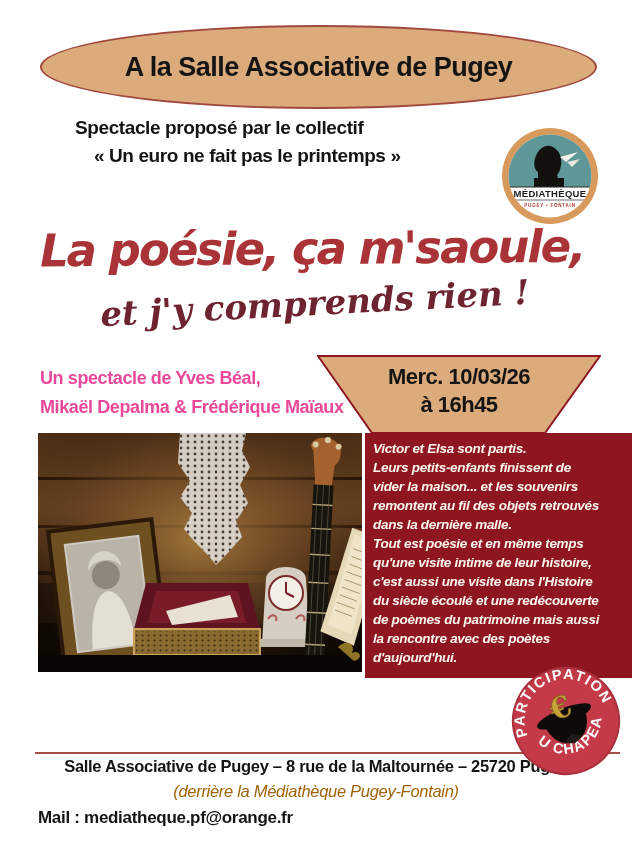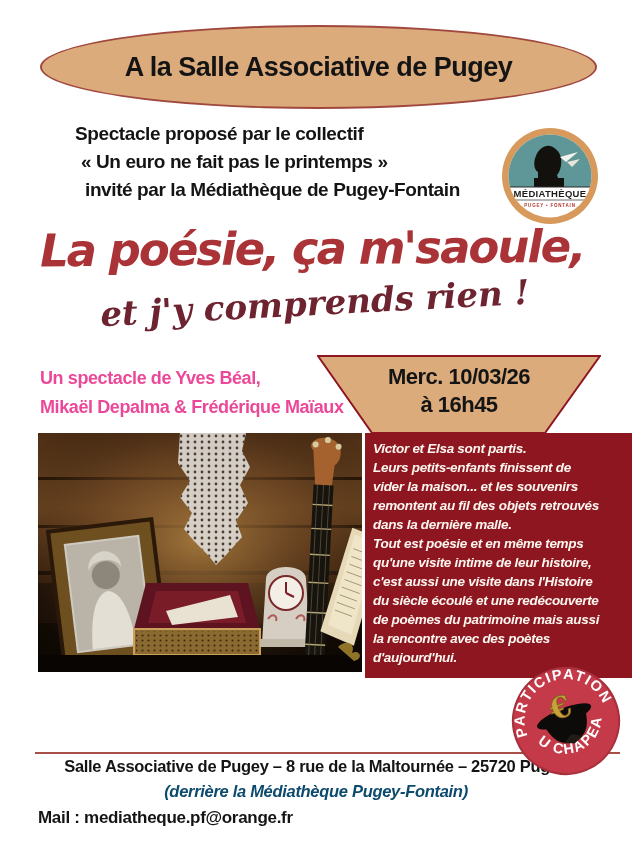--- a/index.html
+++ b/index.html
@@ -10,23 +10,23 @@
   }
   
   .oval {
     position:absolute; left:40px; top:25px; width:557px; height:84px;
     background:#dcab7c; border:2px solid #a0483e; border-radius:50%;
     display:flex; align-items:center; justify-content:center;
   }
   .oval-text { font-size:27px; font-weight:bold; color:#141414; letter-spacing:-0.5px; }
 
   
-  .intro { position:absolute; left:75px; top:120px; font-weight:bold; color:#141414;
+  .intro { position:absolute; left:75px; top:114px; font-weight:bold; color:#141414;
            font-size:19px; line-height:28px; letter-spacing:-0.4px; }
-  .intro .l2 { margin-left:6px; }
+  .intro .l2 { margin-left:19px; }
   .intro .l3 { margin-left:10px; }
 
   
   .logo { position:absolute; left:500px; top:126px; width:100px; height:100px; }
 
   
   .title1 {
     position:absolute; left:40px; top:222px; width:560px;
     font-family:"DejaVu Sans", sans-serif; font-style:italic; font-weight:bold;
     font-size:45px; color:#a93336; letter-spacing:-2px; white-space:nowrap;
@@ -68,38 +68,37 @@
   .divider { position:absolute; left:35px; top:752px; width:585px; height:2px;
              background:#a85048; }
 
   
   .stamp { position:absolute; left:510px; top:665px; width:112px; height:112px; z-index:5; }
 
   
   .footer-address { position:absolute; left:0; top:757px; width:632px; text-align:center;
                     font-weight:bold; color:#141414; font-size:16.5px; letter-spacing:-0.3px; }
   .footer-note { position:absolute; left:0; top:782px; width:632px; text-align:center;
-                 font-weight:bold; font-style:italic; color:#0c4a6e; font-size:16.5px;
+                 font-weight:normal; font-style:italic; color:#a16207; font-size:16.5px;
                  letter-spacing:-0.3px; }
   .footer-mail { position:absolute; left:38px; top:808px; font-weight:bold; color:#141414;
                  font-size:17px; letter-spacing:-0.3px; }
 </style>
 </head>
 <body>
 
 <div class="poster">
 
   <div class="oval">
     <span class="oval-text">A la Salle Associative de Pugey</span>
   </div>
 
   <div class="intro">
     <div class="l1">Spectacle proposé par le collectif</div>
     <div class="l2">« Un euro ne fait pas le printemps »</div>
-    <div class="l3">invité par la Médiathèque de Pugey-Fontain</div>
   </div>
 
   <div class="logo">
     <svg width="100" height="100" viewBox="0 0 100 100">
       <circle cx="50" cy="50" r="48" fill="#d89a5c"></circle>
       <circle cx="50" cy="50" r="41.5" fill="#ffffff"></circle>
       <clipPath id="logoClip">
           <circle cx="50" cy="50" r="41.5"></circle>
         </clipPath>
       <g clip-path="url(#logoClip)">

